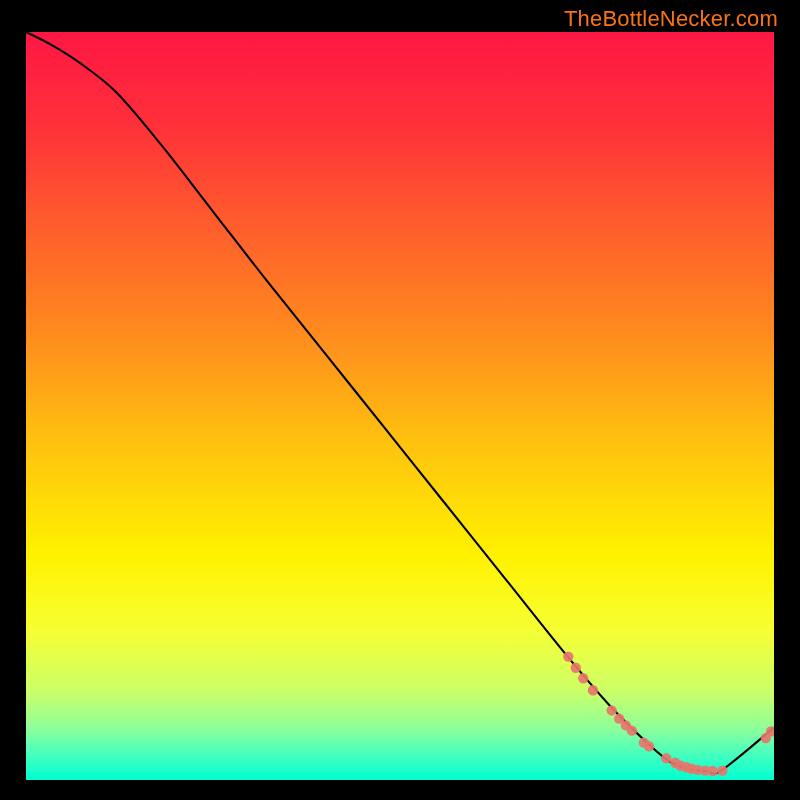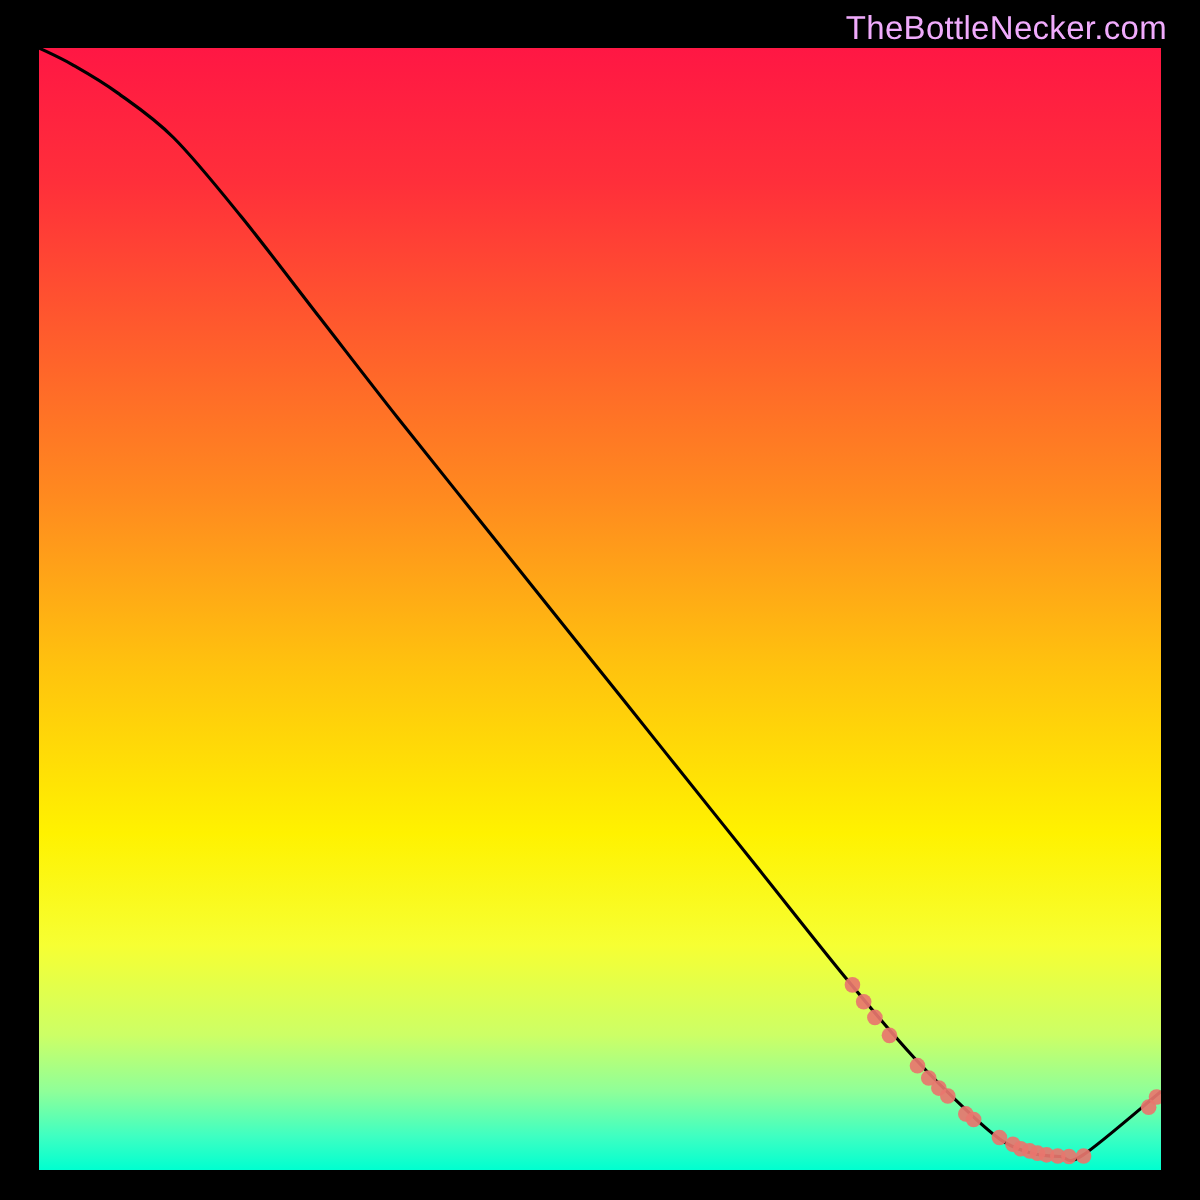--- a/index.html
+++ b/index.html
@@ -14,21 +14,21 @@
   .stage {
     position: relative;
     width: 800px;
     height: 800px;
     background: #000;
   }
   .watermark {
     position: absolute;
     top: 6px;
     right: 22px;
-    color: #f0abfc;
+    color: #f97316;
     font-size: 22px;
     letter-spacing: 0.2px;
     font-weight: 400;
     font-family: Arial, Helvetica, sans-serif;
   }
   .plot {
     position: absolute;
     left: 26px;
     top: 32px;
     width: 748px;

